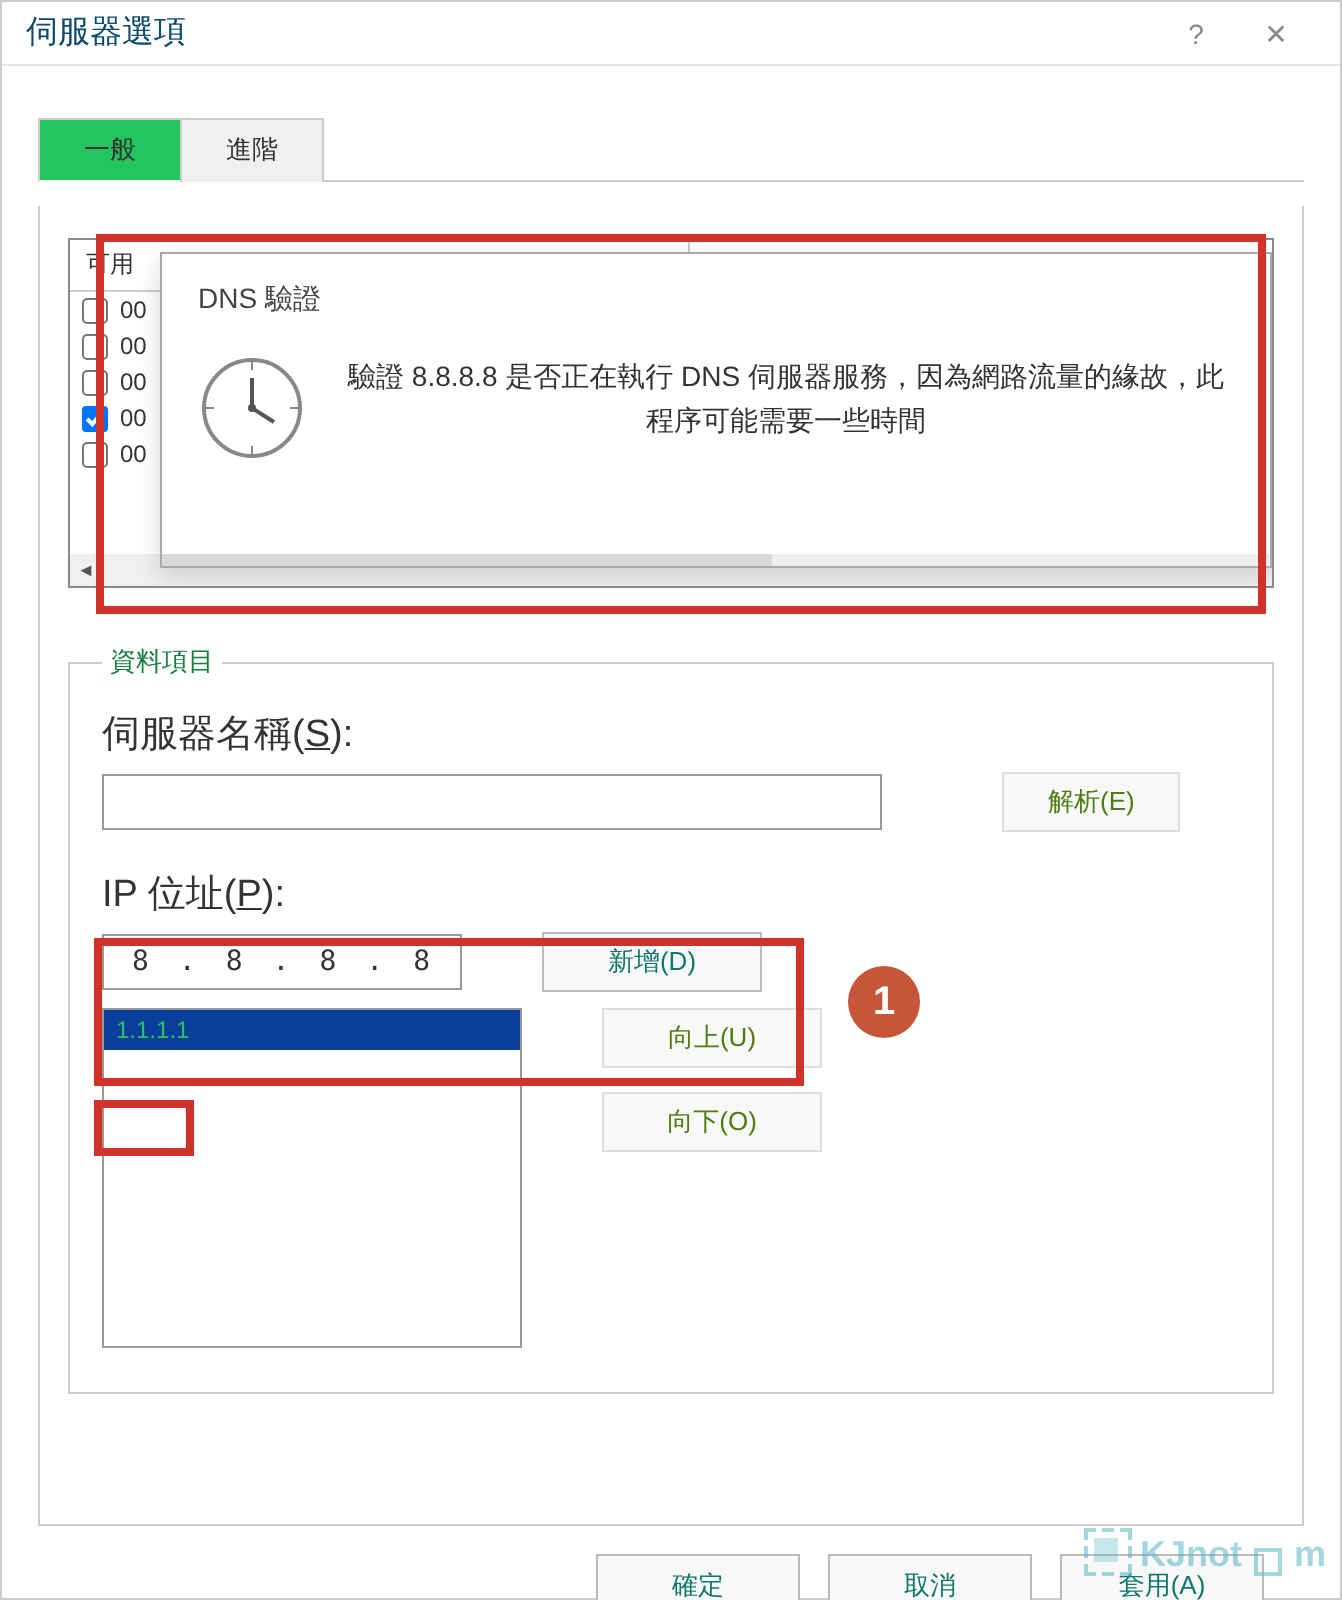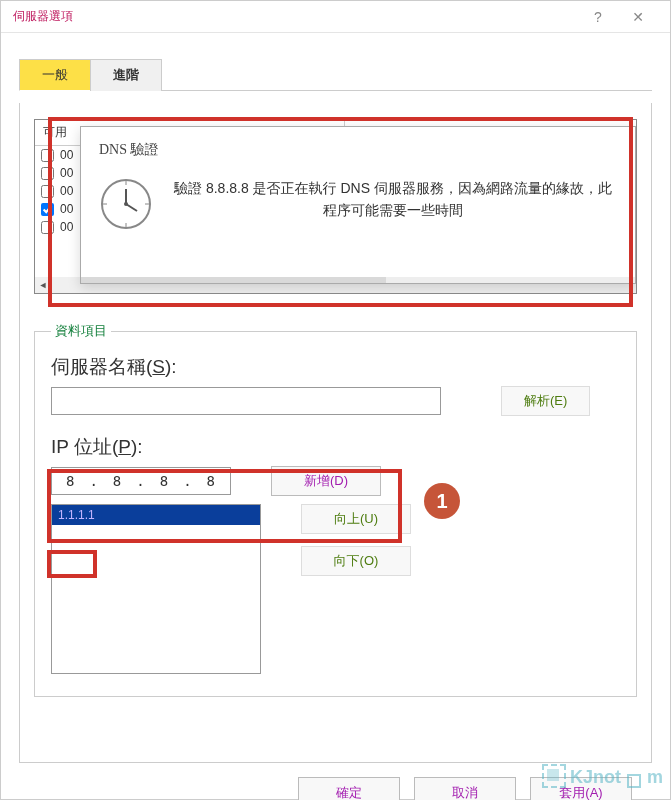--- a/index.html
+++ b/index.html
@@ -1,64 +1,64 @@
 <!DOCTYPE html>
 <html><head>
 <meta charset="utf-8">
 <style>
 * { box-sizing: border-box; margin: 0; padding: 0; }
 body { font-family: "Microsoft JhengHei", "Segoe UI", sans-serif; font-size: 12px; background: #fff; width: 671px; height: 800px; position: relative; color: #333; }
 .window { width: 671px; height: 800px; border: 1px solid #ccc; background: #fff; }
 .titlebar { height: 32px; display: flex; align-items: center; padding: 0 12px; border-bottom: 1px solid #e5e5e5; }
-.titlebar .title { flex: 1; font-size: 12px; color: #be185d; }
+.titlebar .title { flex: 1; font-size: 16px; color: #0c4a6e; }
 .titlebar .help { width: 40px; text-align: center; color: #888; font-size: 14px; }
 .titlebar .close { width: 40px; text-align: center; color: #888; font-size: 14px; }
 .content { padding: 25px 18px 12px 18px; position: relative; }
 .tabs { display: flex; border-bottom: 1px solid #ccc; margin-bottom: 12px; }
 .tab { padding: 6px 22px; border: 1px solid #ccc; border-bottom: none; background: #f0f0f0; font-size: 13px; position: relative; top: 1px; }
-.tab.active { background: #fde047; border-bottom: 1px solid #fff; }
-.tab + .tab { margin-left: -1px; font-weight: bold; }
+.tab.active { background: #22c55e; border-bottom: 1px solid #fff; }
+.tab + .tab { margin-left: -1px; }
 .tabcontent { border: 1px solid #ccc; border-top: none; padding: 16px 14px 26px 14px; min-height: 660px; position: relative; }
 .listbox { border: 1px solid #888; height: 175px; position: relative; overflow: hidden; margin-bottom: 28px; }
 .listhdr { display: flex; background: #fff; border-bottom: 1px solid #ccc; }
 .listhdr .col { padding: 4px 8px; border-right: 1px solid #ccc; font-size: 12px; }
 .listhdr .col1 { width: 310px; }
 .listrow { display: flex; align-items: center; padding: 2px 6px; font-size: 12px; }
 .listrow input[type=checkbox] { margin-right: 6px; width: 13px; height: 13px; }
 .listbox .hscroll { position: absolute; bottom: 0; left: 0; right: 0; height: 16px; background: #f0f0f0; display: flex; align-items: center; }
 .listbox .hscroll .arrow { width: 16px; height: 16px; display: flex; align-items: center; justify-content: center; font-size: 9px; color: #555; }
 .listbox .vscroll { position: absolute; top: 22px; right: 0; bottom: 16px; width: 16px; background: #f0f0f0; }
 
 .dialog-popup { position: absolute; top: 6px; left: 45px; right: 0; height: 158px; background: #fff; border: 1px solid #aaa; box-shadow: 0 4px 12px rgba(0,0,0,.15); z-index: 5; }
-.dialog-popup .ptitle { padding: 14px 18px 8px 18px; font-size: 14px; color: #444; font-family: Liberation Serif, serif; }
+.dialog-popup .ptitle { padding: 14px 18px 8px 18px; font-size: 14px; color: #444; }
 .dialog-popup .pbody { display: flex; padding: 10px 18px; align-items: flex-start; gap: 16px; }
 .clock-icon svg { width: 54px; height: 54px; }
 .pmsg { font-size: 14px; line-height: 1.6; color: #333; flex: 1; text-align: center; }
 .dialog-popup .pprog { position: absolute; bottom: 0; left: 0; right: 0; height: 6px; background: #eee; }
 .dialog-popup .pprog .bar { width: 55%; height: 100%; background: #d9d9d9; }
 
 .highlight-box-1 { position: absolute; top: 14px; left: 28px; right: 18px; height: 190px; border: 4px solid #d0322a; pointer-events: none; z-index: 10; }
 .highlight-box-2 { position: absolute; top: 436px; left: 46px; width: 355px; height: 74px; border: 4px solid #d0322a; pointer-events: none; z-index: 10; }
 .highlight-box-3 { position: absolute; top: 517px; left: 46px; width: 50px; height: 28px; border: 4px solid #d0322a; pointer-events: none; z-index: 10; }
 .num-badge { position: absolute; width: 36px; height: 36px; border-radius: 50%; background: #c65539; color: #fff; display: flex; align-items: center; justify-content: center; font-size: 20px; font-weight: bold; z-index: 11; }
 .badge1 { top: 450px; left: 423px; }
 
 fieldset.group { border: 1px solid #ccc; padding: 14px 16px 22px 16px; margin-top: 8px; }
 fieldset.group legend { padding: 0 4px; font-size: 13px; color: #15803d; }
 .row { display: flex; align-items: center; margin-bottom: 8px; }
 .lbl { font-size: 19px; margin-bottom: 6px; display: block; }
 .lbl .ul { text-decoration: underline; }
 .txt-input { width: 390px; height: 28px; border: 1px solid #999; padding: 0 6px; font-size: 13px; }
-.btn { height: 30px; padding: 0 22px; border: 1px solid #bbb; background: #f8f8f8; font-size: 13px; color: #a21caf; font-family: inherit; }
+.btn { height: 30px; padding: 0 22px; border: 1px solid #bbb; background: #f8f8f8; font-size: 13px; color: #0f766e; font-family: inherit; }
 .btn:disabled, .btn.disabled { color: #4d7c0f; border-color: #ddd; }
 .ipfield { width: 180px; height: 28px; border: 1px solid #999; display: flex; align-items: center; justify-content: space-around; font-family: Consolas, monospace; font-size: 14px; letter-spacing: 1px; }
 .ipfield span { flex: 1; text-align: center; }
 .iplist { width: 210px; height: 170px; border: 1px solid #999; background: #fff; }
 .iplist .item { padding: 3px 6px; font-size: 12px; }
-.iplist .item.selected { background: #0a3e9b; color: #c4b5fd; }
+.iplist .item.selected { background: #0a3e9b; color: #22c55e; }
 .ipbuttons { display: flex; flex-direction: column; gap: 12px; margin-left: 40px; }
 .ipbuttons .btn { width: 110px; }
 .lower { display: flex; align-items: flex-start; }
 .servername-row { display: flex; align-items: center; gap: 60px; }
 
 .footer { display: flex; justify-content: flex-end; gap: 14px; padding: 14px 20px 18px 0; }
 .footer .btn { width: 102px; height: 32px; }
 
 .watermark { position: absolute; right: 8px; bottom: 12px; font-size: 18px; color: #58b5c6; opacity: .55; display: flex; align-items: flex-end; gap: 4px; font-weight: 600; z-index: 20; }
 .watermark .sq { width: 24px; height: 24px; border: 2px dashed #58b5c6; position: relative; }

